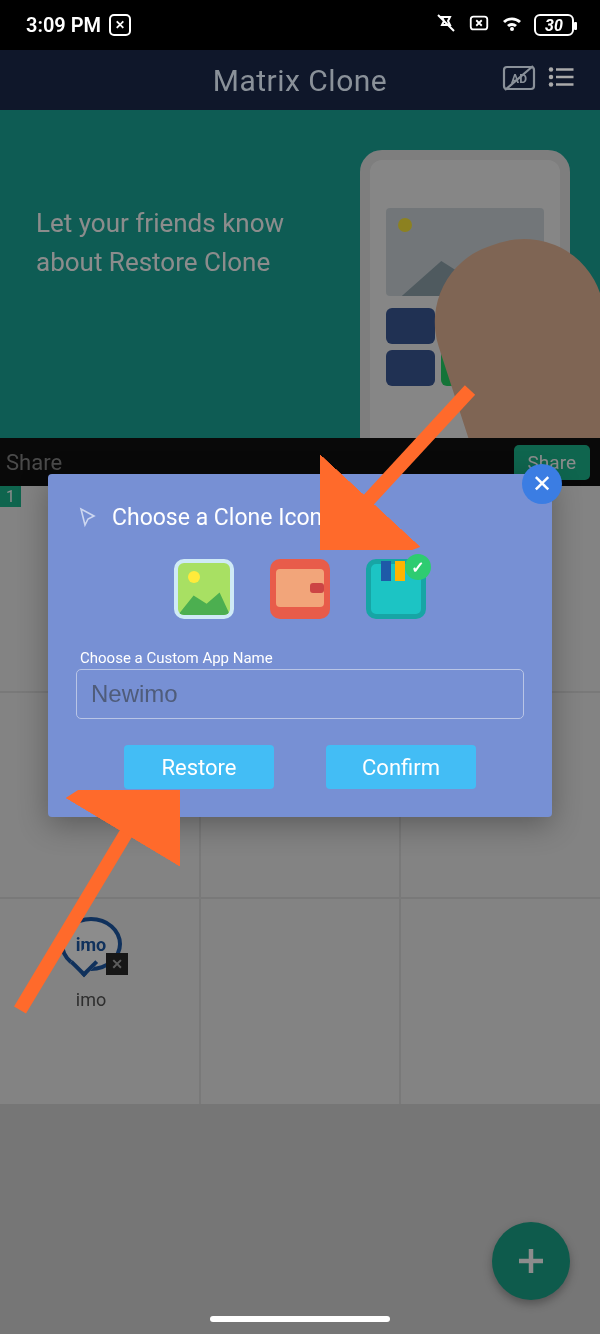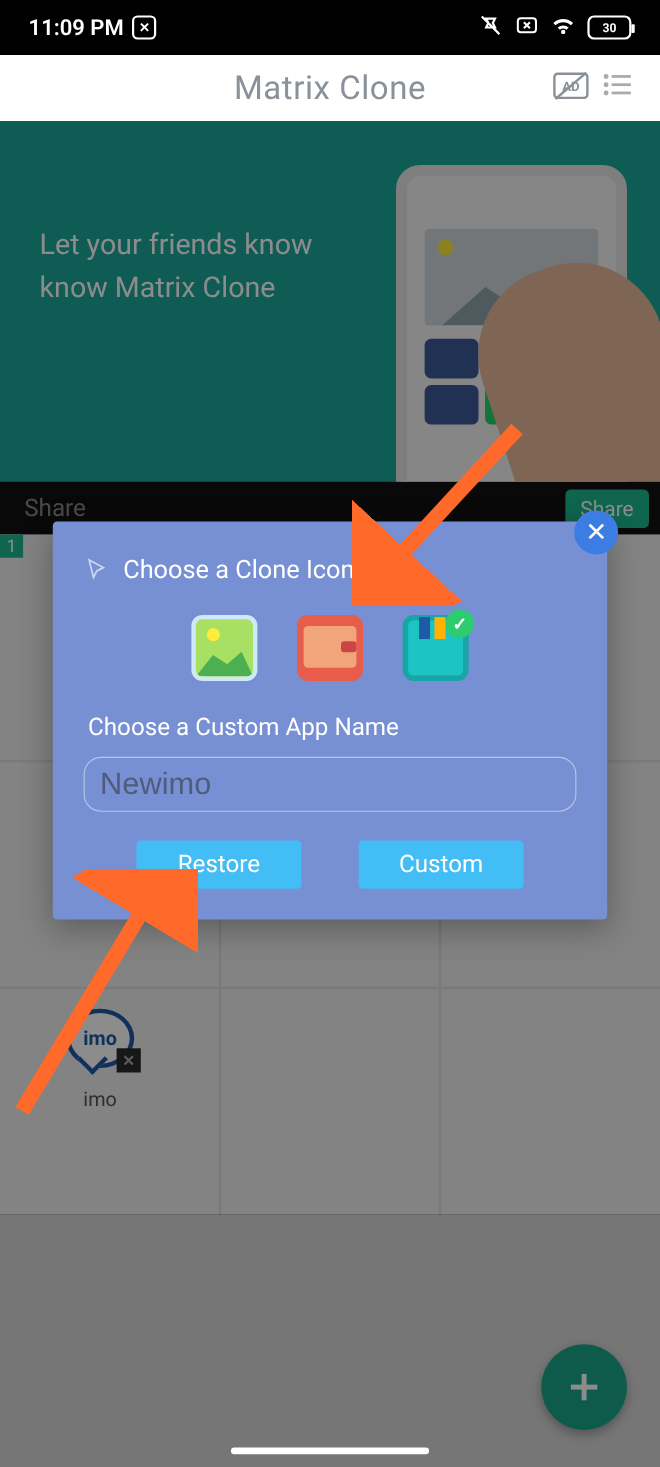--- a/index.html
+++ b/index.html
@@ -4,45 +4,45 @@
 <style>
   * { box-sizing: border-box; margin: 0; padding: 0; }
   html, body { width: 600px; height: 1334px; overflow: hidden; font-family: -apple-system, BlinkMacSystemFont, "Segoe UI", Roboto, sans-serif; }
   body { background: #000; position: relative; }
 
   
   .statusbar { height: 50px; background: #000; color: #fff; display: flex; align-items: center; justify-content: space-between; padding: 0 26px; font-size: 20px; font-weight: 600; }
   .statusbar .left { display: flex; align-items: center; gap: 8px; }
   .statusbar .notch-icon { width:22px; height:22px; border:2px solid #fff; border-radius:5px; display:flex; align-items:center; justify-content:center; font-size:12px; line-height:1; }
   .statusbar .right { display:flex; align-items:center; gap:10px; }
-  .batt { width:40px; height:22px; border:2px solid #fff; border-radius:6px; display:flex; align-items:center; justify-content:center; font-size:11px; font-weight:700; position:relative; }
+  .batt { width:40px; height:22px; border:2px solid #fff; border-radius:6px; display:flex; align-items:center; justify-content:center; font-size:16px; font-weight:700; position:relative;font-style:italic; }
   .batt::after { content:""; position:absolute; right:-5px; top:6px; width:3px; height:8px; background:#fff; border-radius:1px;}
 
   
-  .appbar { height: 60px; background: #ffffff; display:flex; align-items:center; justify-content:center; position:relative; }
+  .appbar { height: 60px; background: #0f172a; display:flex; align-items:center; justify-content:center; position:relative; }
   .appbar .title { color:#8a9199; font-size:30px; font-weight:400; letter-spacing:0.5px; }
   .appbar .ad-icon { position:absolute; right:64px; color:#888; }
   .appbar .menu-icon { position:absolute; right:24px; color:#aaa; font-size:28px; }
 
   
   .banner { height: 328px; background: #1aa89a; position:relative; overflow:hidden; }
   .banner .text { position:absolute; left:36px; top:94px; color:#fff; font-size:26px; line-height:1.5; font-weight:400; }
   .banner .phone { position:absolute; right:30px; top:40px; width:210px; height:350px; background:#f5f5f5; border:10px solid #e5e5e5; border-radius:22px; }
   .banner .phone .shot { position:absolute; top:48px; left:16px; right:16px; height:88px; background:#cfd8dc; border-radius:4px; overflow:hidden; }
   .banner .phone .shot::before { content:""; position:absolute; bottom:0; left:0; right:0; height:50px; background:#90a4ae; clip-path: polygon(10% 100%, 35% 30%, 55% 70%, 75% 20%, 100% 100%, 0 100%); }
   .banner .phone .sun { position:absolute; top:10px; left:12px; width:14px; height:14px; background:#ffeb3b; border-radius:50%; }
   .banner .phone .grid { position:absolute; top:148px; left:16px; right:16px; display:grid; grid-template-columns:1fr 1fr 1fr; gap:6px; }
   .banner .phone .app { height:36px; border-radius:6px; }
   .banner .phone .fb { background:#3b5998; }
   .banner .phone .wa { background:#25d366; }
   .banner .phone .sc { background:#fffc00; }
   .banner .hand { position:absolute; right:-20px; bottom:-60px; width:170px; height:260px; background:#e8b89a; border-radius:80px 80px 0 0; transform: rotate(-18deg); }
 
   
-  .sharebar { height:48px; background:#111; display:flex; align-items:center; justify-content:space-between; padding:0 10px 0 22px; }
+  .sharebar { height:48px; background:#111; display:flex; align-items:center; justify-content:space-between; padding:0 10px 0 6px; }
   .sharebar .lbl { color:#888; font-size:22px; }
   .sharebar .btn { background:#1db98f; color:#fff; border-radius:5px; padding:6px 14px; font-size:19px; }
 
   
   .grid-area { position:relative; height:618px; background:#eeeeee; }
   .grid-area .cells { display:grid; grid-template-columns:1fr 1fr 1fr; grid-template-rows:1fr 1fr 1fr; width:100%; height:100%; gap:2px; background:#ddd; }
   .grid-area .cell { background:#eeeeee; position:relative; }
   .grid-area .tag { position:absolute; top:0; left:0; background:#1db98f; color:#fff; font-size:16px; padding:1px 6px; }
   .grid-area .vip-ribbon { position:absolute; top:12px; left:10px; width:44px; height:44px; background:#ffb300; transform:rotate(-45deg); color:#fff; font-size:14px; display:flex; align-items:center; justify-content:center; font-weight:700; }
   .grid-area .imo-wrap { position:absolute; top:18px; left:60px; text-align:center; }
@@ -72,34 +72,34 @@
   .ic.gallery::after{ content:""; position:absolute; top:8px; left:10px; width:12px; height:12px; background:#ffeb3b; border-radius:50%;}
   .ic.wallet { background:#e85c4a; }
   .ic.wallet::before{content:"";position:absolute;inset:10px 6px 12px 6px;background:#f2a57a;border-radius:4px;}
   .ic.wallet::after{content:"";position:absolute;right:6px;top:24px;width:14px;height:10px;background:#c44;border-radius:3px;}
   .ic.book { background:#1cc4c4; border:5px solid #17a5a5; }
   .ic.book::before{content:"";position:absolute;top:-3px;left:10px;width:10px;height:20px;background:#1e5aa8;}
   .ic.book::after{content:"";position:absolute;top:-3px;left:24px;width:10px;height:20px;background:#ffb300;}
   .ic .check { position:absolute; top:-10px; right:-10px; width:26px; height:26px; background:#2ecc71; border-radius:50%; display:flex; align-items:center; justify-content:center; color:#fff; font-size:16px; font-weight:700; }
   .ic.cal { background:#fbe9d4; border:1px solid #e0c9a6; display:flex; align-items:center; justify-content:center; color:#d35400; font-weight:700; font-size:22px; position:relative;}
   .ic.cal::before{content:"";position:absolute;top:0;left:0;right:0;height:14px;background:#e85c4a;}
-  .dialog .sub { font-size:22px; margin-bottom:14px; margin-left:4px; }
-  .name-input { width:100%; height:50px; background:transparent; border:1.5px solid #b9c5e6; border-radius:16px; padding:0 14px; font-size:28px; color:#4f5c7a; outline:none; }
+  .dialog .sub { font-size:15px; margin-bottom:2px; margin-left:4px; }
+  .name-input { width:100%; height:50px; background:transparent; border:1.5px solid #b9c5e6; border-radius:5px; padding:0 14px; font-size:24px; color:#4f5c7a; outline:none; }
   .btn-row { display:flex; justify-content:center; gap:52px; margin-top:26px; }
   .btn-row .b { width:150px; height:44px; background:#43bdf5; color:#fff; border-radius:4px; display:flex; align-items:center; justify-content:center; font-size:22px; }
 
   
   .arrow { position:absolute; pointer-events:none; }
 </style>
 </head>
 <body>
 
 <div class="statusbar">
   <div class="left">
-    <span>11:09 PM</span>
+    <span>3:09 PM</span>
     <span class="notch-icon">✕</span>
   </div>
   <div class="right">
     <span>
       <svg width="24" height="24" viewBox="0 0 24 24" fill="none" stroke="#fff" stroke-width="2">
           <path d="M4 4l16 16M8 6h8l-2 4 2 4H8l2-4-2-4z"></path>
         </svg>
     </span>
     <span>
       <svg width="22" height="22" viewBox="0 0 24 24" fill="none" stroke="#fff" stroke-width="2">
@@ -135,21 +135,21 @@
         <rect x="8" y="11" width="14" height="2"></rect>
         <circle cx="4" cy="18" r="1.8"></circle>
         <rect x="8" y="17" width="14" height="2"></rect>
       </svg>
   </span>
 </div>
 
 <div class="banner">
   <div class="text">
     <div>Let your friends know</div>
-    <div>know Matrix Clone</div>
+    <div>about Restore Clone</div>
   </div>
   <div class="phone">
     <div class="shot">
         <span class="sun"></span>
       </div>
     <div class="grid">
       <div class="app fb"></div>
         <div class="app wa"></div>
         <div class="app sc"></div>
       <div class="app fb"></div>
@@ -217,21 +217,21 @@
       <div class="ic gallery"></div>
       <div class="ic wallet"></div>
       <div class="ic book">
         <span class="check">✓</span>
       </div>
     </div>
     <div class="sub">Choose a Custom App Name</div>
     <input class="name-input" value="Newimo" style="">
     <div class="btn-row">
       <div class="b">Restore</div>
-      <div class="b">Custom</div>
+      <div class="b">Confirm</div>
     </div>
   </div>
 </div>
 
 <svg class="arrow" style="top:370px; left:320px;" width="180" height="180">
   <defs>
       <marker id="ah1" markerWidth="10" markerHeight="10" refX="2" refY="5" orient="auto">
         <path d="M0,0 L10,5 L0,10 z" fill="#ff6a2b"></path>
       </marker>
     </defs>

